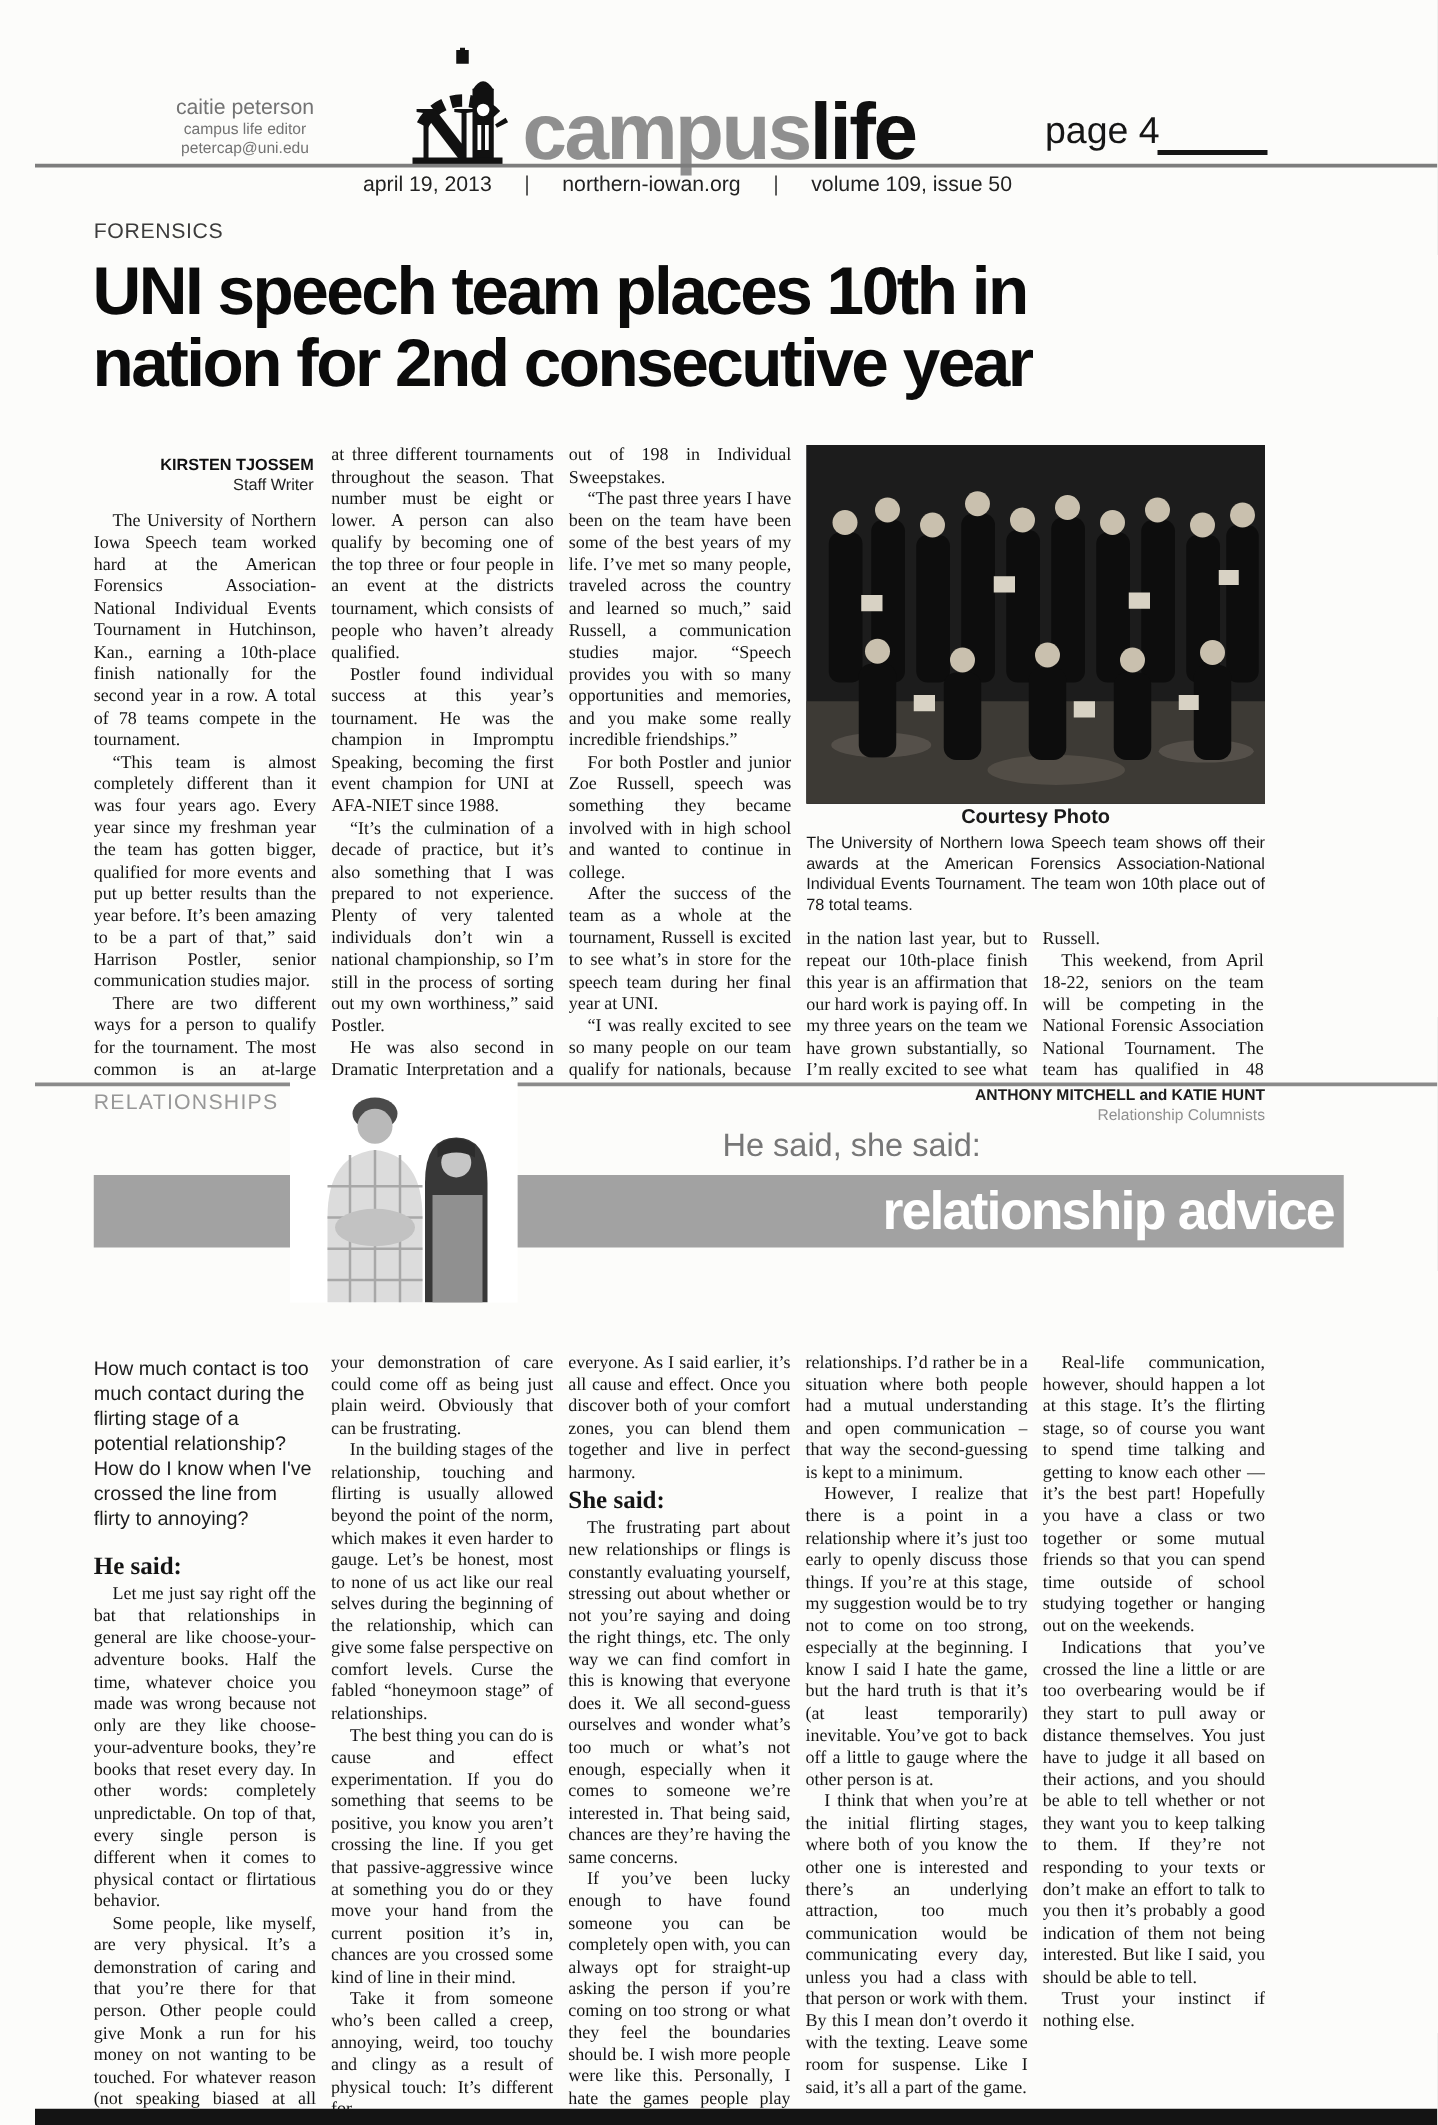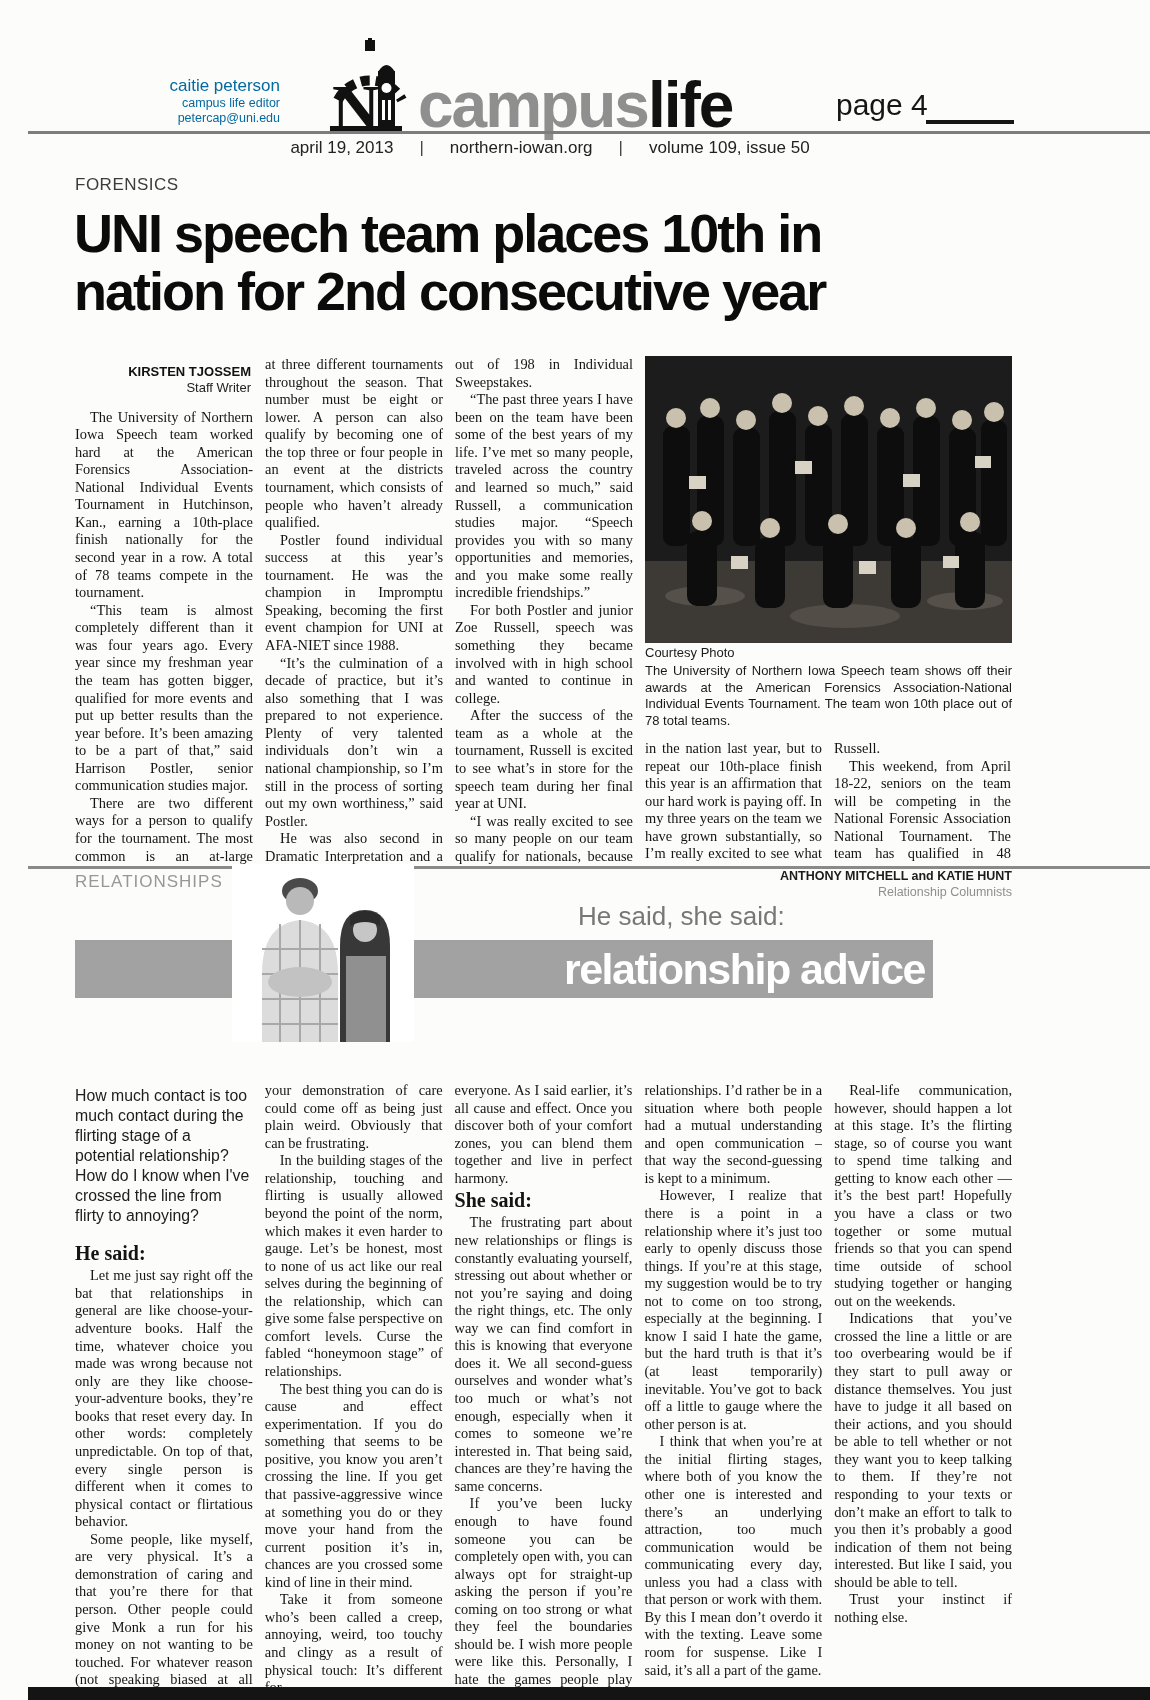--- a/index.html
+++ b/index.html
@@ -1,21 +1,21 @@
 <!DOCTYPE html>
 <html><head>
 <meta charset="utf-8">
 <style>
   html,body{margin:0;padding:0;background:#e8e8e6;}
   .page{position:relative;width:1150px;height:1700px;background:#fcfcfa;margin:0 auto;overflow:hidden;
         font-family:"Liberation Serif",serif;color:#141414;}
 
   
-  .editor-info{position:absolute;left:112px;top:76px;width:168px;text-align:right;
-               font-family:"Liberation Sans",sans-serif;color:#0369a1;}
+  .editor-info{position:absolute;left:112px;top:76px;width:168px;text-align:center;
+               font-family:"Liberation Sans",sans-serif;color:#737373;}
   .editor-name{font-size:17px;line-height:1.15;}
   .editor-title{font-size:12.5px;line-height:1.2;}
   .editor-email{font-size:12.5px;line-height:1.2;}
   .logo{position:absolute;left:322px;top:38px;display:flex;align-items:flex-end;}
   .logo-icon{width:96px;height:97px;}
   .logo-text{font-family:"Liberation Sans",sans-serif;font-weight:700;font-size:64px;
              letter-spacing:-2px;line-height:.92;white-space:nowrap;}
   .logo-campus{color:#8f8f8f;}
   .logo-life{color:#111;}
   .page-num{position:absolute;left:836px;top:88px;font-family:"Liberation Sans",sans-serif;
@@ -36,39 +36,39 @@
   .scol{width:178px;overflow:hidden;}
   .byline{text-align:right;font-family:"Liberation Sans",sans-serif;margin:8px 2px 12px 0;}
   .byline-author{font-weight:700;font-size:13px;line-height:1.25;color:#111;}
   .byline-role{font-size:13px;line-height:1.25;color:#222;}
   p.body{margin:0;font-size:14.4px;line-height:1.22;text-align:justify;}
   p.ind{text-indent:15px;}
   p.cont{text-indent:0;}
   .speech-right{width:367px;margin-left:0;display:flex;flex-direction:column;overflow:hidden;}
   .photo{width:367px;height:287px;background:#1f1f1f;}
   .photo svg{display:block;width:100%;height:100%;}
-  .credit{text-align:left;font-family:"Liberation Sans",sans-serif;font-weight:400;
-          font-size:13px;color:#1a1a1a;margin:2px 0 3px;}
+  .credit{text-align:center;font-family:"Liberation Sans",sans-serif;font-weight:700;
+          font-size:16px;color:#1a1a1a;margin:2px 0 3px;}
   .caption{font-family:"Liberation Sans",sans-serif;font-size:13px;line-height:1.27;
            text-align:justify;color:#1a1a1a;}
   .cont-cols{display:flex;gap:12px;margin-top:11px;flex:1;overflow:hidden;}
   .cont-cols .ccol{width:177px;overflow:hidden;}
 
   
   .rule-section{position:absolute;left:28px;width:1122px;top:866px;height:3px;background:#8a8a8a;}
 
   
   .kicker-rel{top:872px;font-size:17px;color:#979797;letter-spacing:1px;}
   .rel-byline{position:absolute;right:138px;top:868px;text-align:right;
               font-family:"Liberation Sans",sans-serif;}
   .rel-authors{font-weight:700;font-size:12.5px;color:#1c1c1c;line-height:1.3;}
   .rel-role{font-size:12.5px;color:#8f8f8f;line-height:1.3;}
   .series-title{position:absolute;left:578px;top:901px;font-family:"Liberation Sans",sans-serif;
                 font-size:26px;color:#777;}
-  .banner{position:absolute;left:75px;top:940px;width:858px;height:58px;background:#a2a2a2;
+  .banner{position:absolute;left:75px;top:940px;width:1000px;height:58px;background:#a2a2a2;
           display:flex;align-items:center;justify-content:flex-end;}
   .banner-title{font-family:"Liberation Sans",sans-serif;font-weight:700;font-size:43px;
                 color:#fff;letter-spacing:-1.5px;padding-right:8px;line-height:1;}
   .columnists-photo{position:absolute;left:232px;top:864px;width:182px;height:178px;background:#fff;}
   .columnists-photo svg{display:block;width:100%;height:100%;}
 
   .rel-cols{position:absolute;left:75px;top:1082px;width:937px;height:614px;display:flex;gap:12px;}
   .rcol{width:178px;overflow:hidden;}
   .question{font-family:"Liberation Sans",sans-serif;font-size:15.8px;line-height:1.27;
             color:#1c1c1c;margin:4px 0 16px;}

